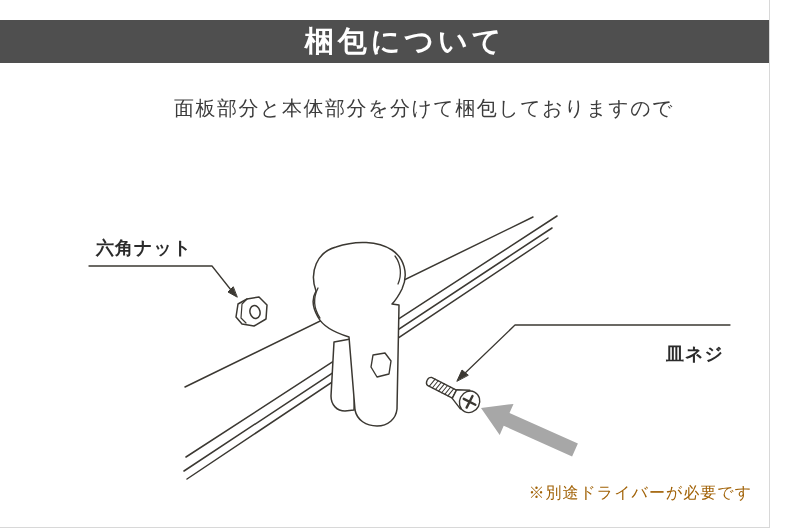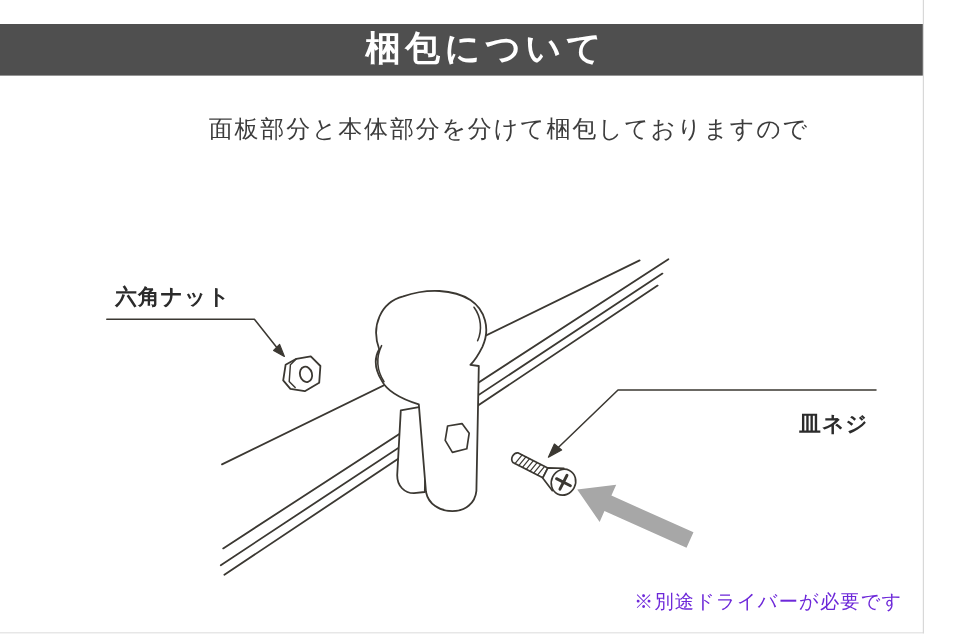--- a/index.html
+++ b/index.html
@@ -28,22 +28,22 @@
   .diagram-svg{position:absolute;left:0;top:0;}
   .part-label{
     position:absolute;color:#2b2b2b;
     font-size:18px;font-weight:bold;letter-spacing:1px;line-height:1;
     white-space:nowrap;
     font-family:Liberation Mono, monospace;
   }
   .label-hexnut{left:96px;top:240px;}
   .label-screw{left:666px;top:302px;margin-top:44px;}
   .footnote{
-    position:absolute;right:17px;top:495px;
-    color:#6d28d9;font-size:16px;letter-spacing:1px;line-height:1;
+    position:absolute;right:17px;top:485px;
+    color:#a16207;font-size:16px;letter-spacing:1px;line-height:1;
     white-space:nowrap;
   }
 </style>
 </head>
 <body>
 
 <div class="page">
 
   <div class="header-bar" style="background:#4f4f4f;">
     <div class="header-title" style="color:#ffffff;">梱包について</div>

